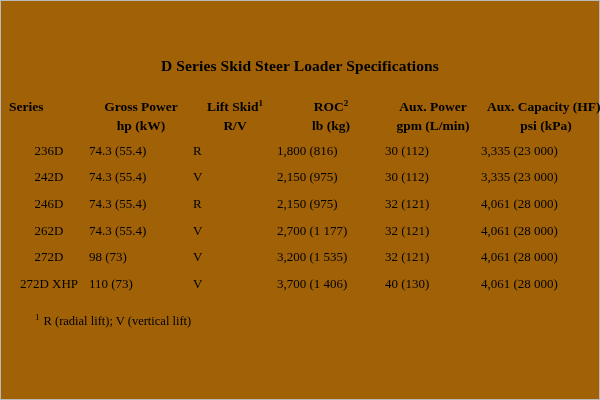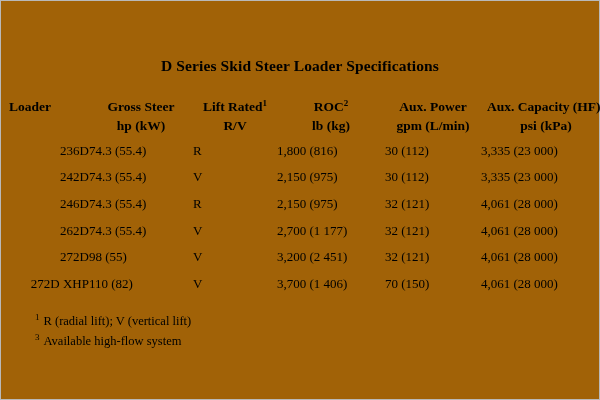--- a/index.html
+++ b/index.html
@@ -47,21 +47,21 @@
     text-align: left;
     padding-left: 8px;
   }
   table.spec td {
     font-size: 13px;
     text-align: left;
     padding: 5.5px 0 5.5px 0;
     line-height: 1.2;
   }
   table.spec td.model-cell {
-    text-align: right;
+    text-align: center;
     padding-left: 8px;
   }
   .col-model   { width: 88px; }
   .col-power   { width: 104px; }
   .col-lift    { width: 84px; }
   .col-roc     { width: 108px; }
   .col-aux     { width: 96px; }
   .col-press   { width: 130px; }
   sup {
     font-size: 9px;
@@ -98,28 +98,28 @@
       <col class="col-model">
       <col class="col-power">
       <col class="col-lift">
       <col class="col-roc">
       <col class="col-aux">
       <col class="col-press">
     </colgroup>
     <thead>
       <tr>
         <th class="model-head">
-          <span>Loader</span>
+          <span>Series</span>
         </th>
         <th>
-          <span>Gross Steer</span>
+          <span>Gross Power</span>
           <span class="head-line2">hp (kW)</span>
         </th>
         <th>
-          <span>Lift Rated</span><sup>1</sup>
+          <span>Lift Skid</span><sup>1</sup>
           <span class="head-line2">R/V</span>
         </th>
         <th>
           <span>ROC</span><sup>2</sup>
           <span class="head-line2">lb (kg)</span>
         </th>
         <th>
           <span>Aux. Power</span>
           <span class="head-line2">gpm (L/min)</span>
         </th>
@@ -157,39 +157,36 @@
       <tr>
         <td class="model-cell">262D</td>
         <td>74.3 (55.4)</td>
         <td>V</td>
         <td>2,700 (1 177)</td>
         <td>32 (121)</td>
         <td>4,061 (28 000)</td>
       </tr>
       <tr>
         <td class="model-cell">272D</td>
-        <td>98 (55)</td>
+        <td>98 (73)</td>
         <td>V</td>
-        <td>3,200 (2 451)</td>
+        <td>3,200 (1 535)</td>
         <td>32 (121)</td>
         <td>4,061 (28 000)</td>
       </tr>
       <tr>
         <td class="model-cell">272D XHP</td>
-        <td>110 (82)</td>
+        <td>110 (73)</td>
         <td>V</td>
         <td>3,700 (1 406)</td>
-        <td>70 (150)</td>
+        <td>40 (130)</td>
         <td>4,061 (28 000)</td>
       </tr>
     </tbody>
   </table>
 
   <div class="footnotes">
     <div>
       <span class="fn-marker">1</span><span>R (radial lift);  V (vertical lift)</span>
     </div>
-    <div>
-      <span class="fn-marker">3</span><span>Available high-flow system</span>
-    </div>
   </div>
 
 </div>
 
 </body></html>

